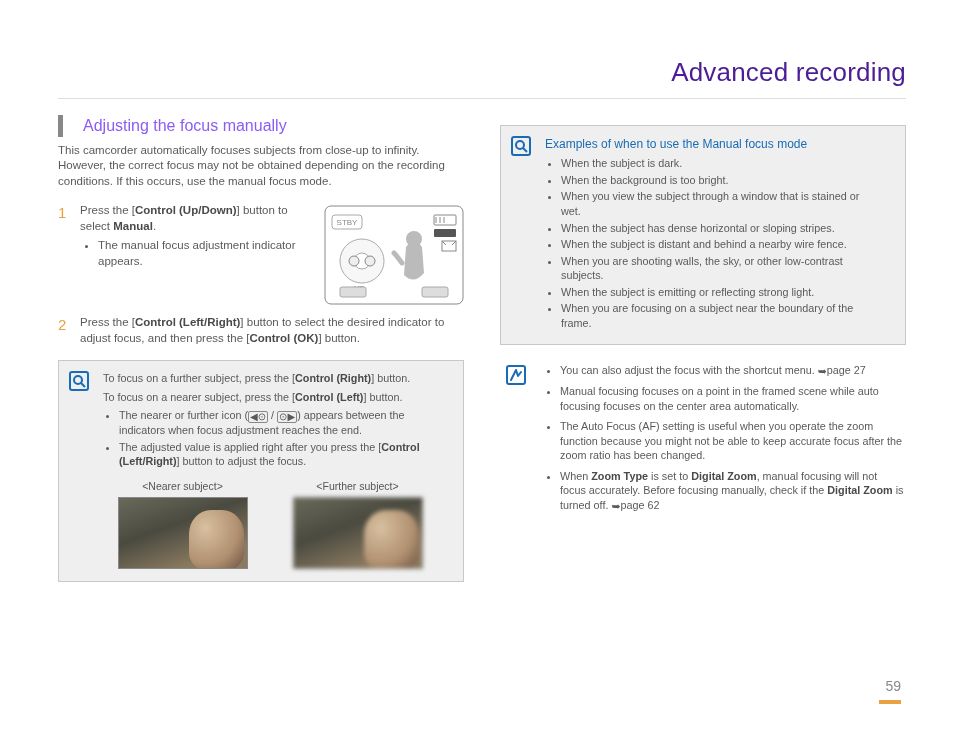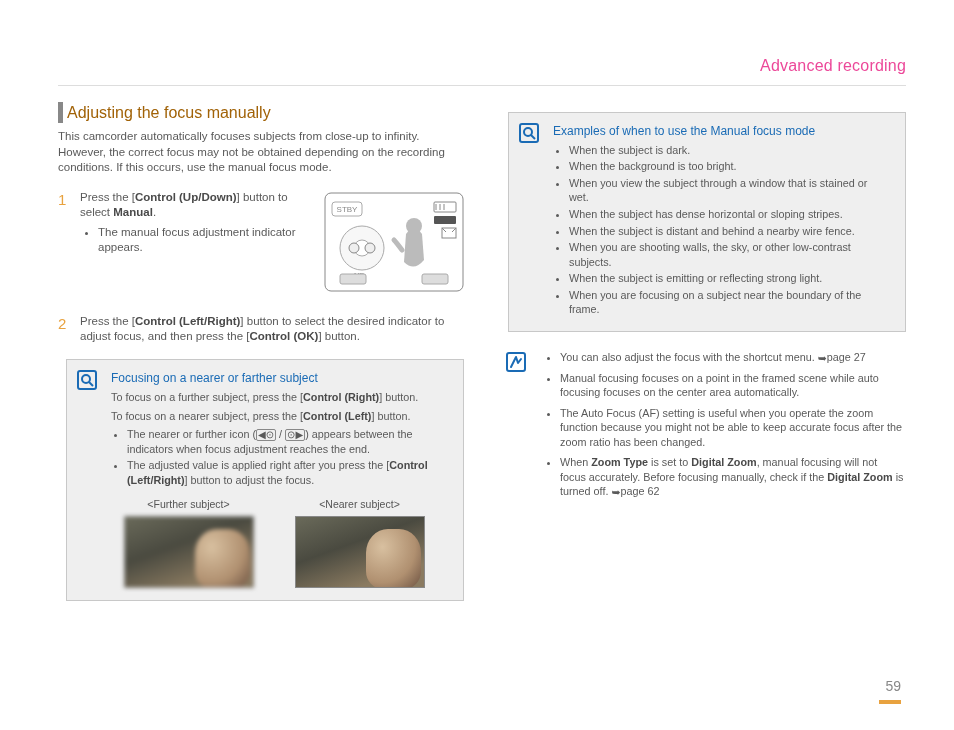--- a/index.html
+++ b/index.html
@@ -21,39 +21,39 @@
     font-size: 11.5px;
     line-height: 1.35;
   }
   .page {
     position: relative;
     width: 954px; height: 730px;
     padding: 55px 48px 0 58px;
   }
   .header {
     text-align: right;
-    font-size: 16px;
+    font-size: 26px;
     font-weight: 300;
-    color: #ec4899;
+    color: #4c1d95;
     letter-spacing: .2px;
     padding-bottom: 8px;
     border-bottom: 1px solid var(--border-light);
     margin-bottom: 16px;
   }
   .columns {
     display: flex;
     gap: 36px;
   }
   .col { flex: 1; position: relative; }
   .section-title {
     border-left: 5px solid #888;
-    padding-left: 4px;
+    padding-left: 20px;
     font-size: 16px;
     font-weight: 300;
-    color: #a16207;
+    color: #8b5cf6;
     margin: 0 0 6px 0;
   }
   .intro {
     margin: 0 0 14px 0;
   }
   .step { position: relative; padding-left: 22px; margin-bottom: 14px; }
   .step-num {
     position: absolute; left: 0; top: 0;
     font-size: 15px; font-weight: 300;
     color: var(--accent-orange);
@@ -62,32 +62,31 @@
   .sub {
     list-style: disc;
     margin: 4px 0 0 0;
     padding-left: 18px;
   }
   .sub li { margin-bottom: 2px; }
   b { font-weight: bold; color: #4a4a4a; }
   .camera-illus {
     float: right;
     width: 140px; height: 104px;
-    margin: 0 0 20px 10px;
+    margin: 0 0 8px 10px;
   }
   .camera-illus svg { width: 100%; height: 100%; }
 
   .callout {
     border: 1px solid var(--box-border);
     background: var(--box-bg);
     padding: 10px 26px 12px 44px;
     position: relative;
     font-size: 10.8px;
     margin-top: 10px;
-    margin-left: 8px;
   }
   .callout-icon {
     position: absolute;
     left: 10px; top: 10px;
     width: 20px; height: 20px;
     border: 2px solid var(--accent-blue);
     border-radius: 3px;
     display: flex; align-items: center; justify-content: center;
     color: var(--accent-blue);
   }
@@ -220,43 +219,42 @@
         </p>
       </div>
 
       <div class="callout">
         <div class="callout-icon">
           <svg width="14" height="14" viewBox="0 0 14 14">
               <circle cx="6" cy="6" r="4" fill="none" stroke="currentColor" stroke-width="2"></circle>
               <line x1="9" y1="9" x2="13" y2="13" stroke="currentColor" stroke-width="2"></line>
             </svg>
         </div>
-        <p class="callout-title">Focusing on a nearer or farther subject</p>
         <p>
           <span>To focus on a further subject, press the [</span><b>Control (Right)</b><span>] button.</span>
         </p>
         <p>
           <span>To focus on a nearer subject, press the [</span><b>Control (Left)</b><span>] button.</span>
         </p>
         <ul class="callout-list">
           <li>
             <span>The nearer or further icon (</span><span class="inline-icon">◀⊙</span><span> / </span><span class="inline-icon">⊙▶</span><span>) appears between the indicators when focus adjustment reaches the end.</span>
           </li>
           <li>
             <span>The adjusted value is applied right after you press the [</span><b>Control (Left/Right)</b><span>] button to adjust the focus.</span>
           </li>
         </ul>
         <div class="fig-row">
           <div class="fig">
+            <div class="fig-cap">&lt;Nearer subject&gt;</div>
+            <div class="fig-img"></div>
+          </div>
+          <div class="fig">
             <div class="fig-cap">&lt;Further subject&gt;</div>
             <div class="fig-img blur"></div>
-          </div>
-          <div class="fig">
-            <div class="fig-cap">&lt;Nearer subject&gt;</div>
-            <div class="fig-img"></div>
           </div>
         </div>
       </div>
 
     </div>
 
     <div class="col">
 
       <div class="callout">
         <div class="callout-icon">

